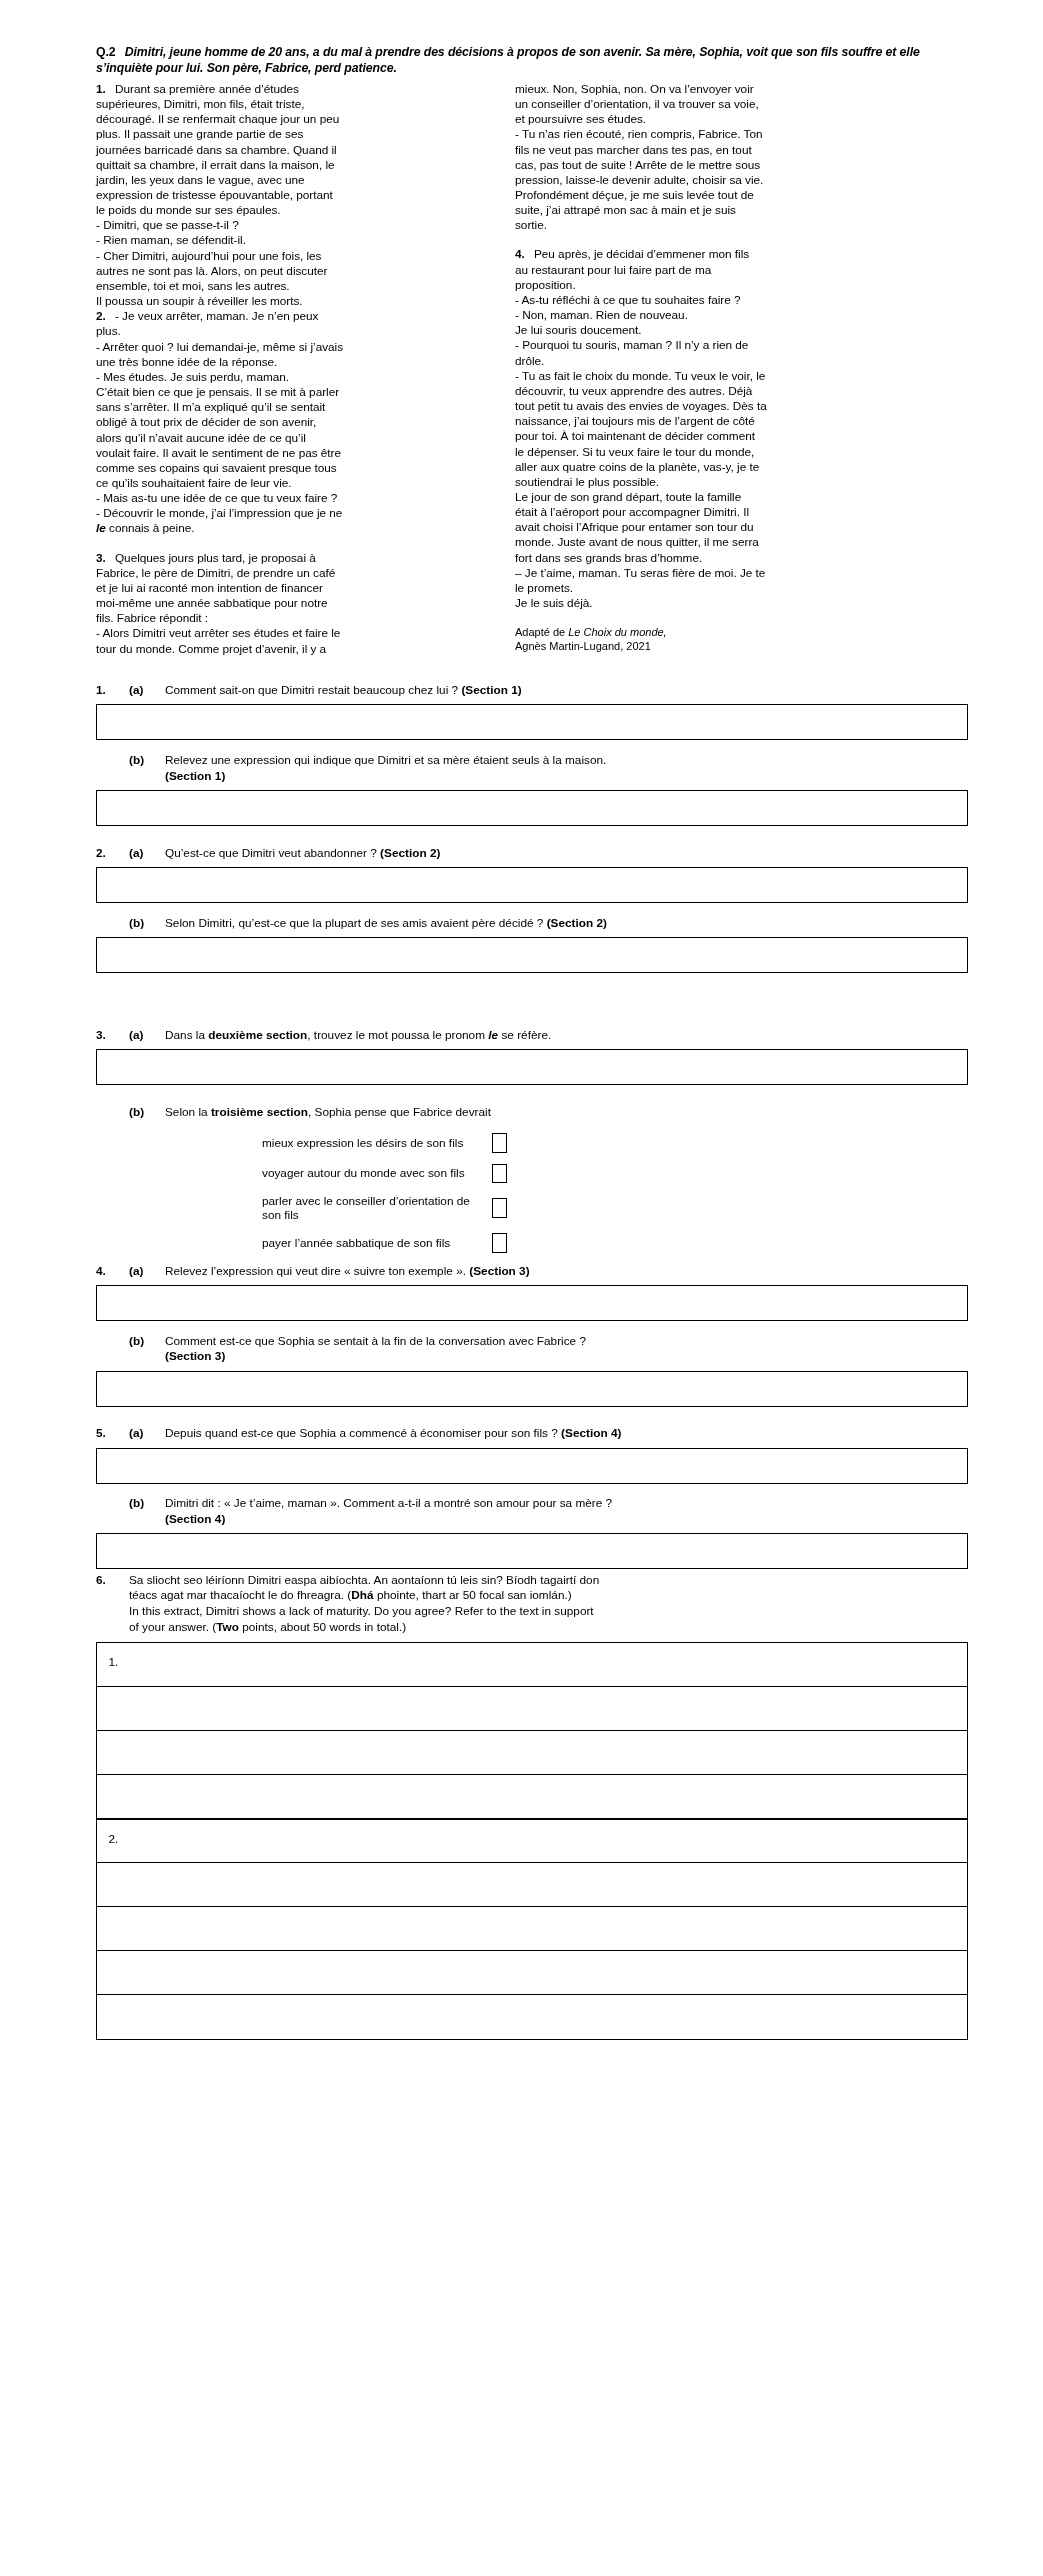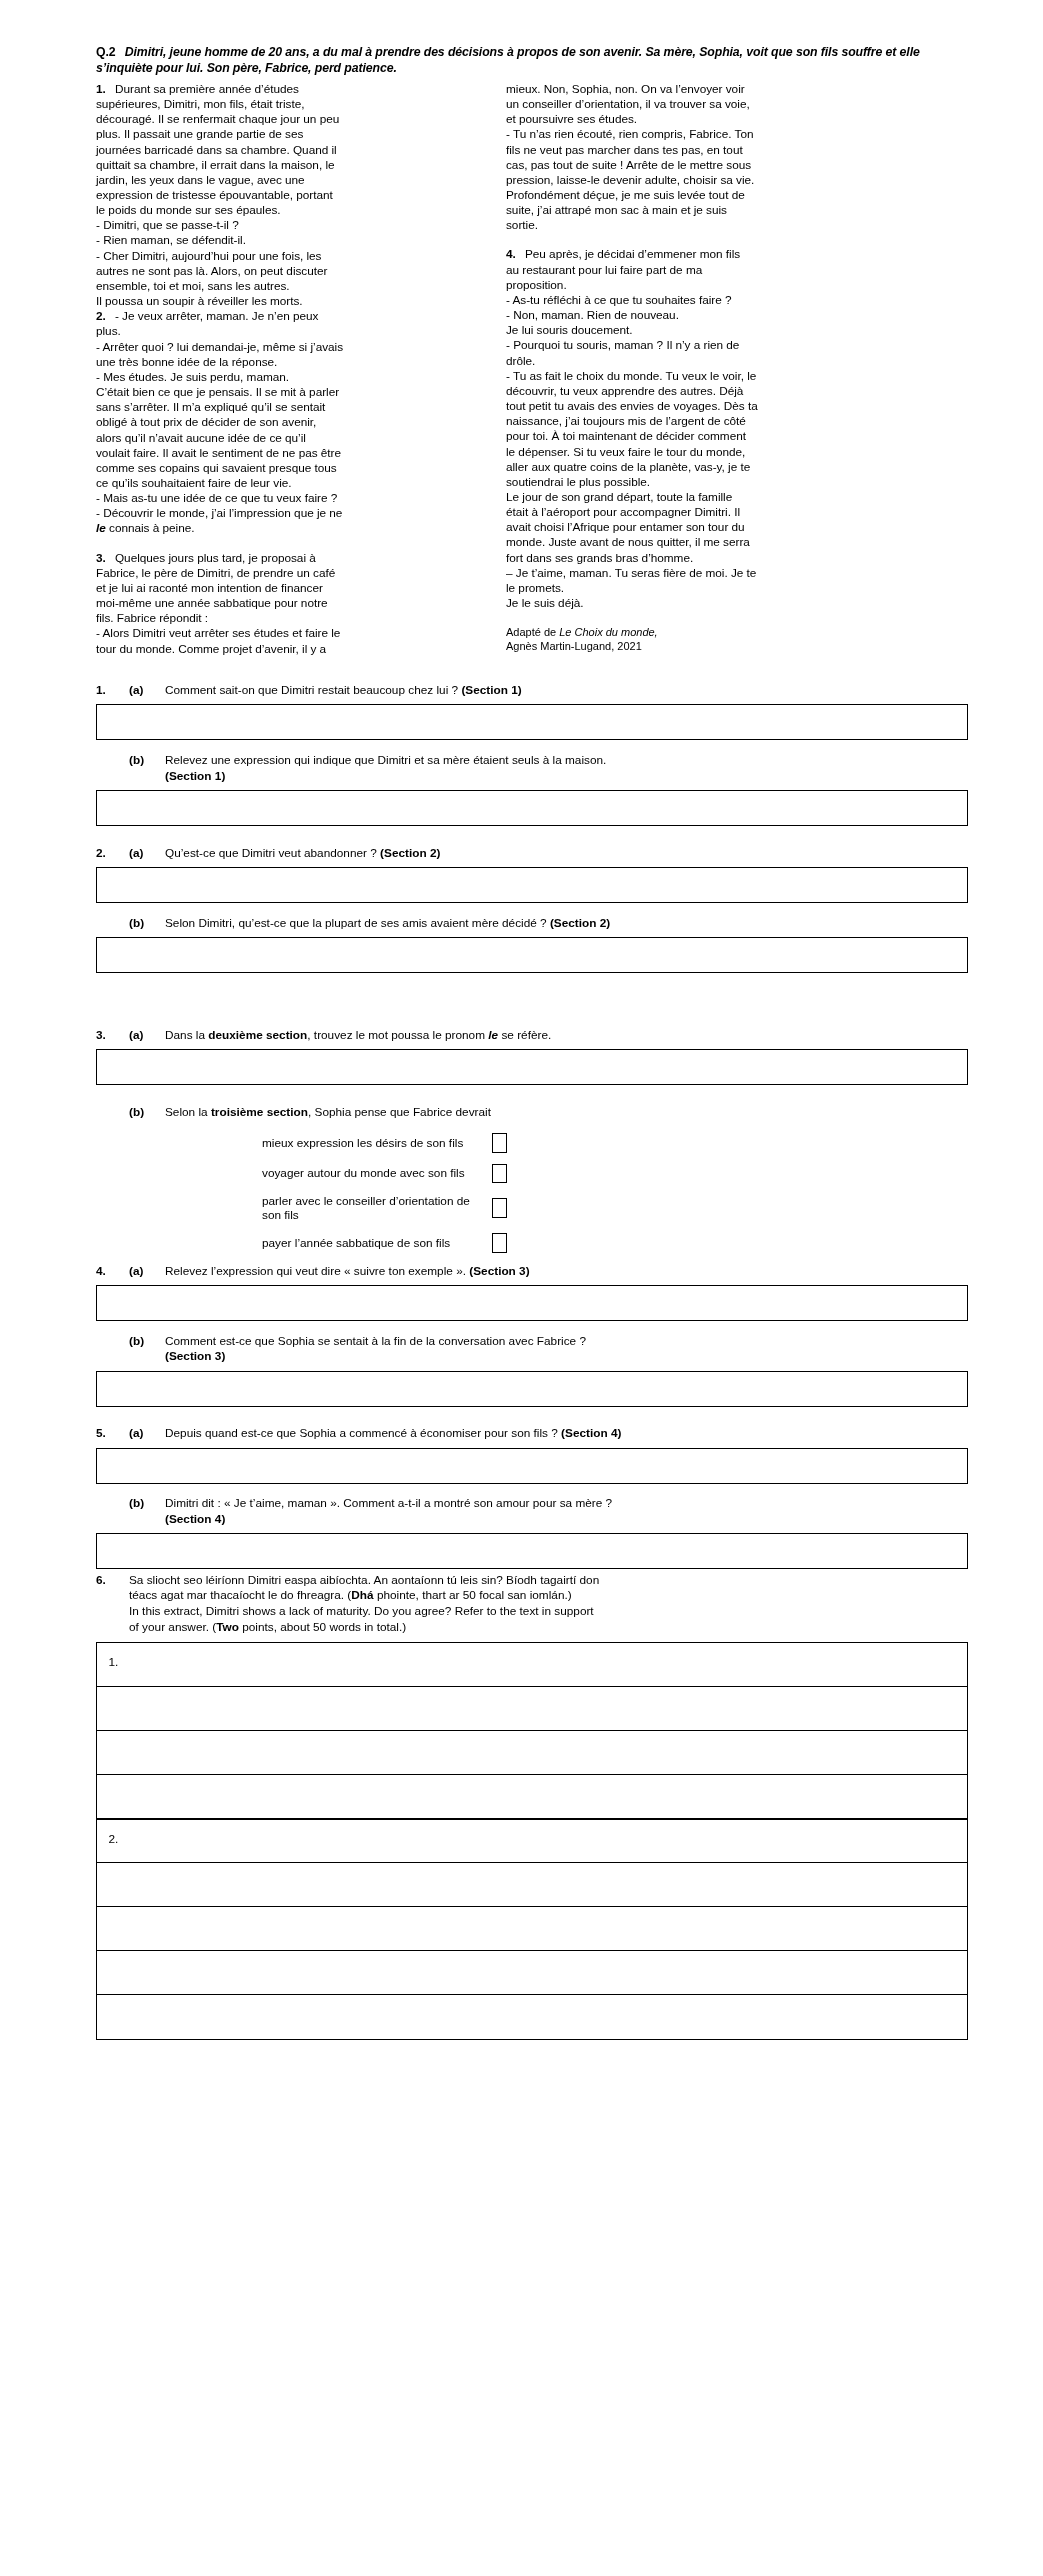--- a/index.html
+++ b/index.html
@@ -31,21 +31,21 @@
     letter-spacing: -0.1px;
   }
   .extract-intro .qnum {
     font-style: normal;
     font-weight: 700;
   }
   .extract-intro .gap { display: inline-block; width: 9.2px; }
 
   .columns {
     display: flex;
-    gap: 14px;
+    gap: 23px;
     align-items: flex-start;
   }
   .col {
     width: 396px;
     flex: 0 0 396px;
   }
   .para {
     font-size: 11.8px;
     line-height: 1.285;
     margin: 0;
@@ -218,21 +218,21 @@
       <div class="q-num">2.</div>
       <div class="q-letter">(a)</div>
       <div class="q-text"><span>Qu’est-ce que Dimitri veut abandonner ? </span><span class="b">(Section 2)</span></div>
     </div>
     <div class="answer-box"></div>
 
     <div class="gap-sm"></div>
 
     <div class="q-row">
       <div class="q-letter indent-b">(b)</div>
-      <div class="q-text"><span>Selon Dimitri, qu’est-ce que la plupart de ses amis avaient mère décidé ? </span><span class="b">(Section 2)</span></div>
+      <div class="q-text"><span>Selon Dimitri, qu’est-ce que la plupart de ses amis avaient père décidé ? </span><span class="b">(Section 2)</span></div>
     </div>
     <div class="answer-box"></div>
 
     <div class="gap-xl"></div>
 
     <div class="q-row">
       <div class="q-num">3.</div>
       <div class="q-letter">(a)</div>
       <div class="q-text"><span>Dans la </span><span class="b">deuxième section</span><span>, trouvez le mot poussa le pronom </span><span class="bi">le</span><span> se réfère.</span></div>
     </div>

